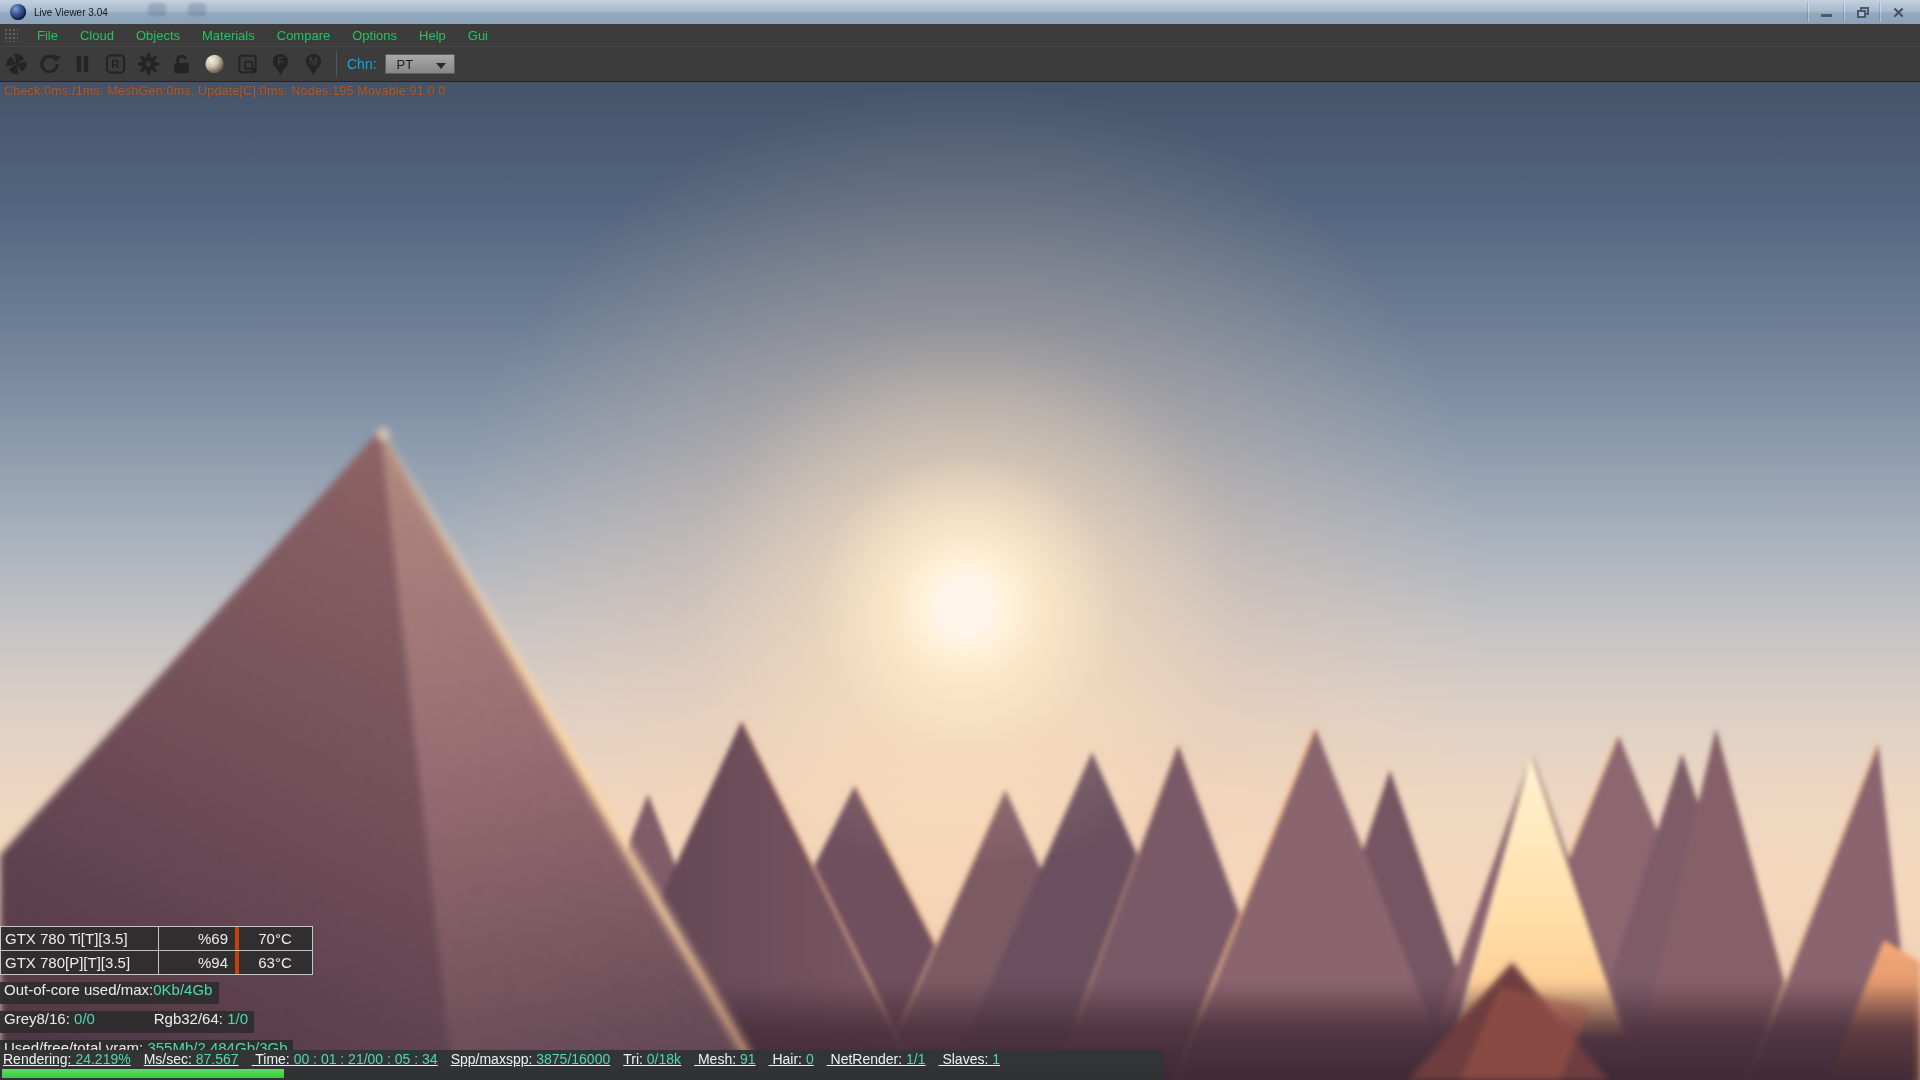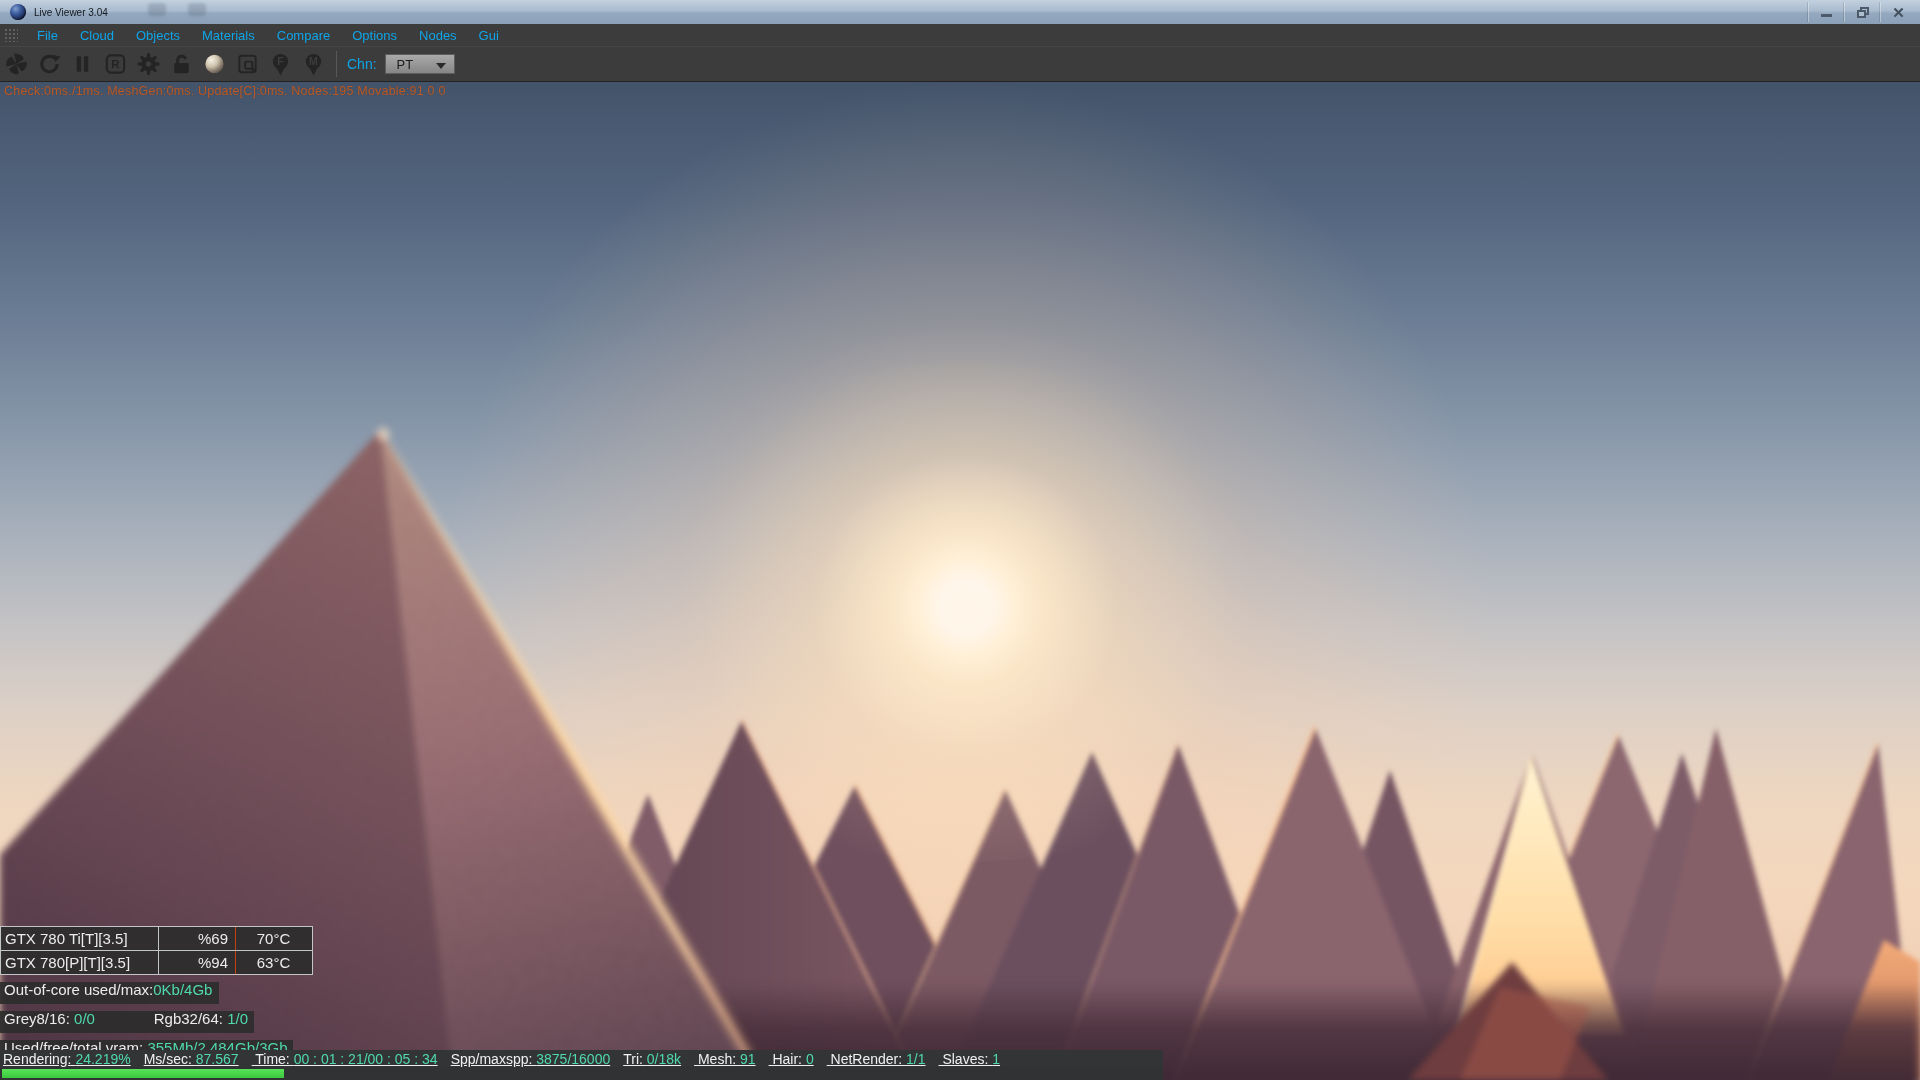--- a/index.html
+++ b/index.html
@@ -25,21 +25,21 @@
   .glyph-restore .b1 { position:absolute; right:0; top:0; width:9px; height:8px; border:2px solid #4d5a6b; }
   .glyph-restore .b2 { position:absolute; left:0; bottom:0; width:9px; height:8px; border:2px solid #4d5a6b; background:#aebfd2; }
   .glyph-close { font-size:15px; font-weight:bold; color:#44505f; line-height:1; }
 
   
   .menubar { position:absolute; left:0; top:24px; width:1920px; height:22px;
     background:#3c3c3c; display:flex; align-items:center; }
   .grip { width:14px; height:14px; margin:0 8px 0 4px;
     background-image:radial-gradient(circle, #6a6a6a 1px, transparent 1.3px);
     background-size:4px 4px; opacity:.8; }
-  .menu-item { color:#0ea5e9; font-size:13px; padding:0 11px; height:22px;
+  .menu-item { color:#22c55e; font-size:13px; padding:0 11px; height:22px;
     display:flex; align-items:center; cursor:default; }
 
   
   .toolbar { position:absolute; left:0; top:46px; width:1920px; height:36px;
     background:#3c3c3c; border-top:1px solid #464646; border-bottom:1px solid #232323;
     display:flex; align-items:center; padding-left:4px; }
   .tool { width:25px; height:26px; margin-right:8px; display:flex; align-items:center; justify-content:center; }
   .tool svg { display:block; }
   .tb-sep { width:1px; height:26px; background:#585858; margin:0 8px 0 2px; }
   .chn-label { color:#0ea5e9; font-size:14px; margin:0 8px 0 2px; }
@@ -71,21 +71,21 @@
   
   .vp-status { position:absolute; left:4px; top:84px; font-size:12.5px; letter-spacing:.2px;
     color:#b85a26; text-shadow:0 0 1px rgba(90,40,10,.4); }
 
   
   .gpu-overlay { position:absolute; left:0; top:926px; font-size:15px; color:#ececec; }
   .gpu-table { border:1px solid #c2c6c6; border-bottom:none; width:313px; }
   .gpu-row { display:flex; height:24px; background:rgba(44,44,44,.92); border-bottom:1px solid #c2c6c6; }
   .gpu-name { width:157px; padding-left:4px; display:flex; align-items:center; }
   .gpu-load { width:77px; border-left:1px solid #c2c6c6; display:flex; align-items:center; justify-content:flex-end; padding-right:7px; }
-  .gpu-temp { width:76px; border-left:1px solid #c2410c; display:flex; align-items:center; justify-content:center; }
+  .gpu-temp { width:76px; border-left:4px solid #c2410c; display:flex; align-items:center; justify-content:center; }
   .info-row { height:22px; margin-top:7px; background:rgba(44,44,44,.92);
     display:flex; align-items:center; padding:0 6px 8px 4px; white-space:pre; }
   .row-ooc  { width:219px; }
   .row-grey { width:254px; justify-content:space-between;gap:39px; }
   .row-vram { width:293px; }
   .val { color:#4fd9ad; }
 
   
   .statusbar { position:absolute; left:0; top:1050px; width:1163px; height:17px;
     background:#333436; display:flex; align-items:center; font-size:14px;
@@ -217,21 +217,21 @@
   </div>
 
   <div class="menubar">
     <div class="grip"></div>
     <span class="menu-item">File</span>
     <span class="menu-item">Cloud</span>
     <span class="menu-item">Objects</span>
     <span class="menu-item">Materials</span>
     <span class="menu-item">Compare</span>
     <span class="menu-item">Options</span>
-    <span class="menu-item">Nodes</span>
+    <span class="menu-item">Help</span>
     <span class="menu-item">Gui</span>
   </div>
 
   <div class="toolbar">
     <div class="tool">
       <svg width="26" height="26" viewBox="0 0 26 26" fill="#242424">
         <path d="M13,13 L10.5,2.5 C15.5,1.5 19.5,4 20.5,8 Z"></path>
         <path d="M13,13 L23.5,10.5 C24.5,15.5 22,19.5 18,20.5 Z"></path>
         <path d="M13,13 L15.5,23.5 C10.5,24.5 6.5,22 5.5,18 Z"></path>
         <path d="M13,13 L2.5,15.5 C1.5,10.5 4,6.5 8,5.5 Z"></path>

